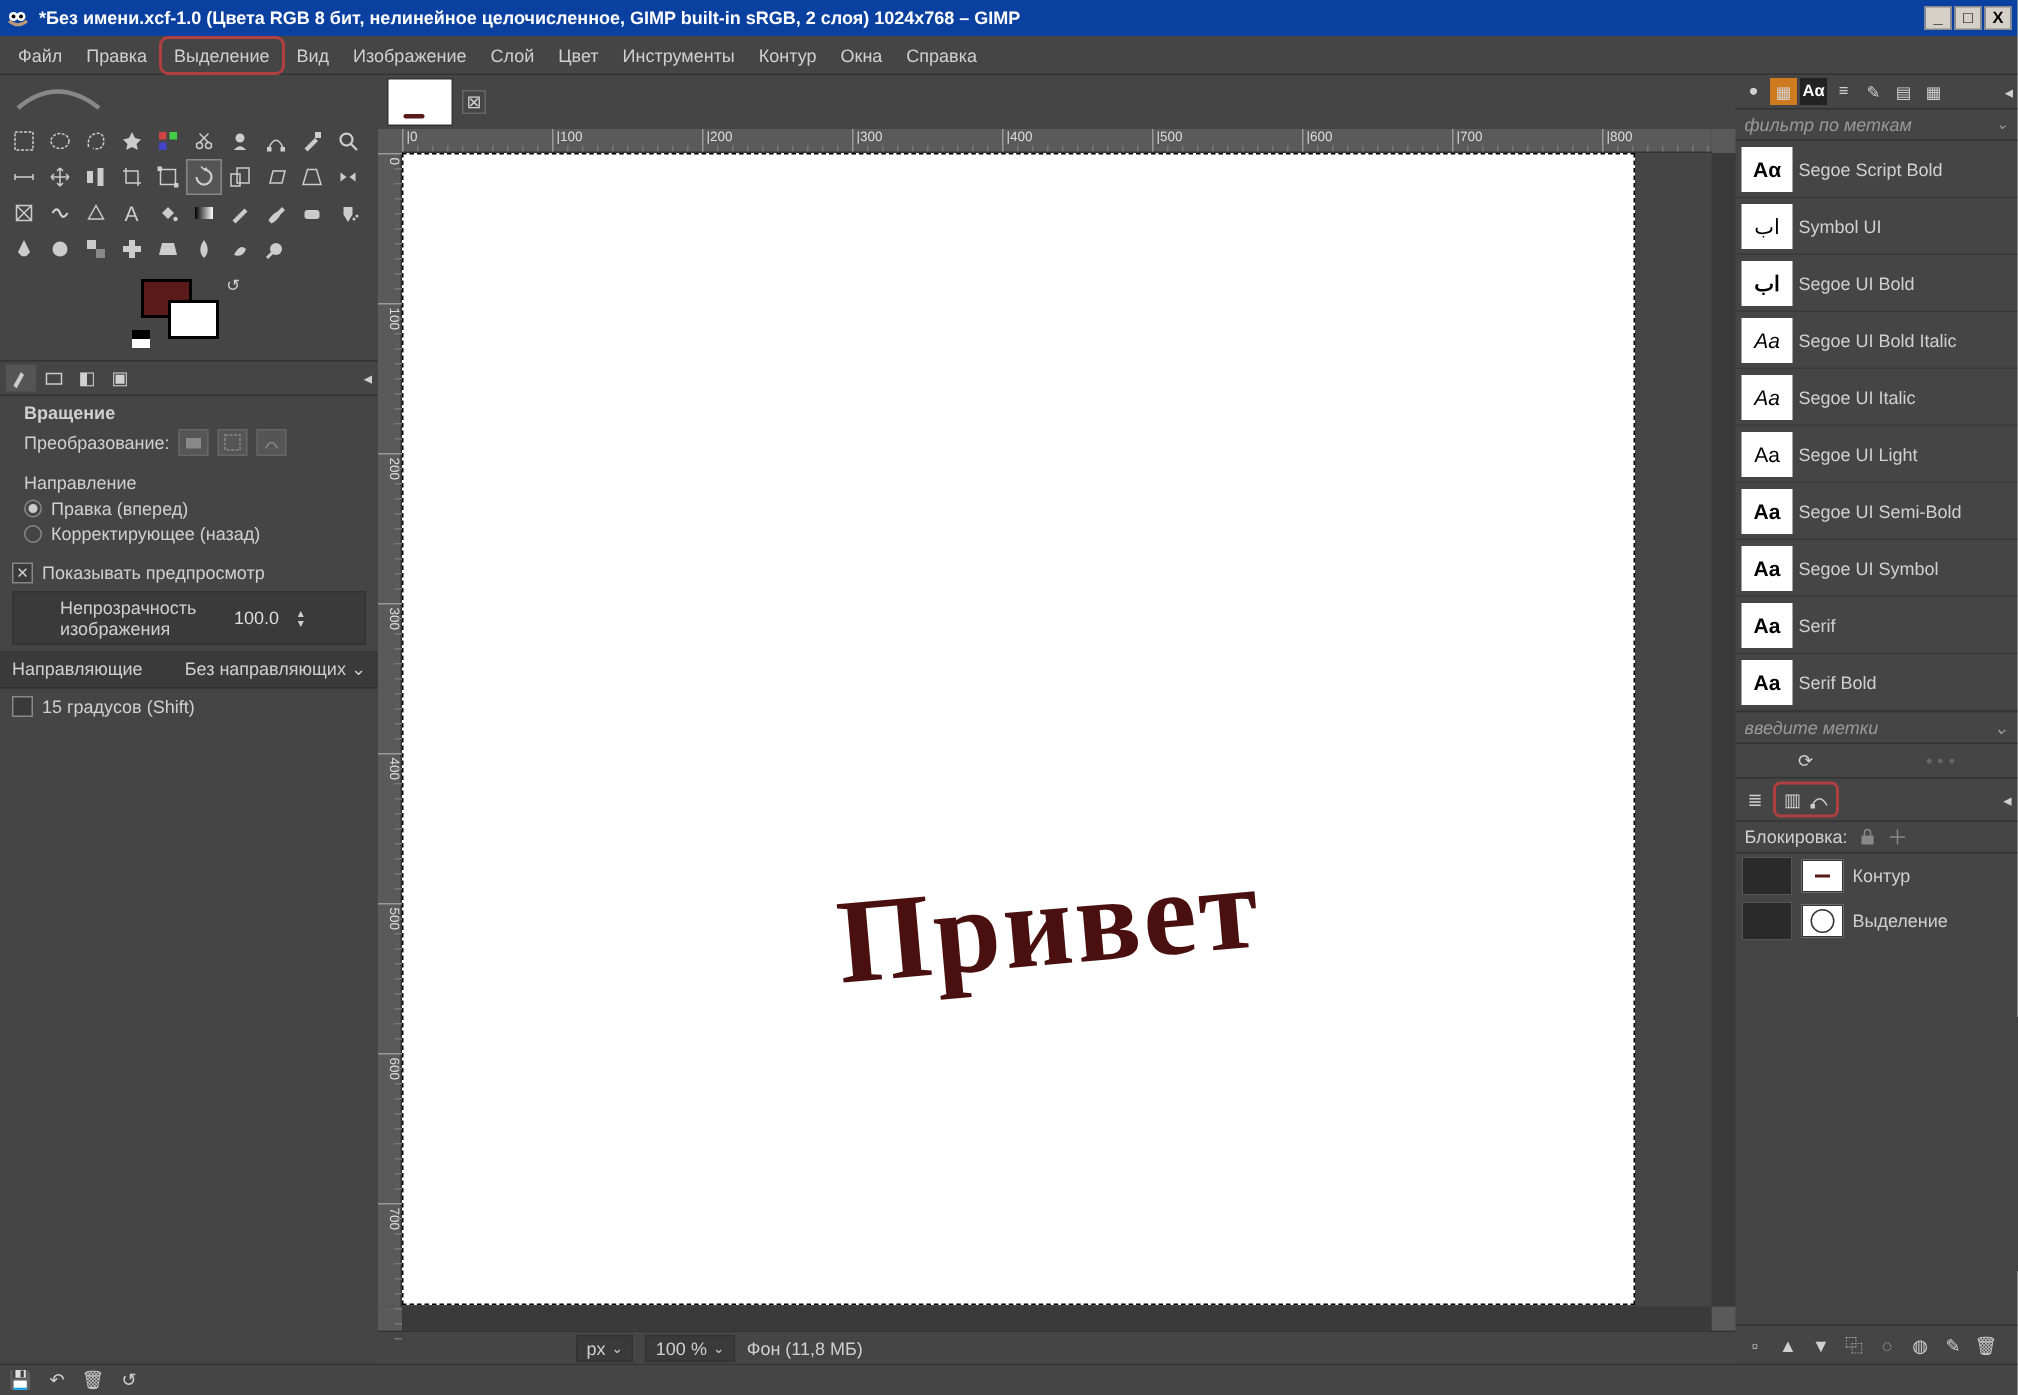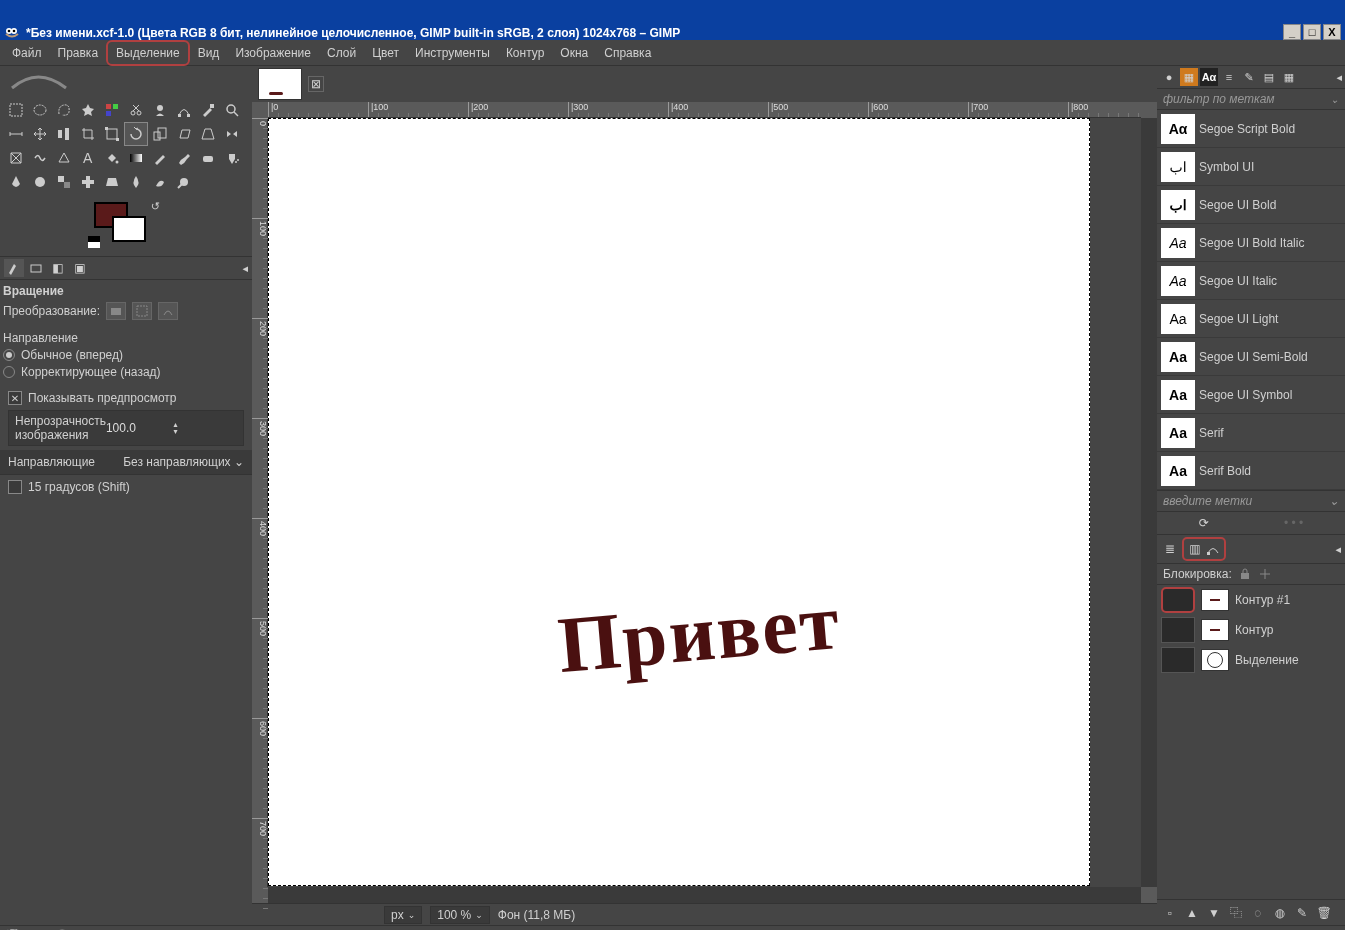--- a/index.html
+++ b/index.html
@@ -1,19 +1,19 @@
 <!DOCTYPE html>
 <html><head>
 <meta charset="utf-8">
 <style>
 * { margin: 0; padding: 0; box-sizing: border-box; font-family: "Segoe UI", Tahoma, sans-serif; }
 body { background: #454545; color: #d0d0d0; font-size: 12px; width: 1345px; height: 930px; overflow: hidden; user-select: none; }
 
 
-.titlebar { height: 40px; background: linear-gradient(#0a40a0, #0a40a0); display: flex; align-items: flex-end; padding: 0 4px; color: #fff; font-weight: bold; }
+.titlebar { height: 24px; background: linear-gradient(#0a40a0, #0a40a0); display: flex; align-items: center; padding: 0 4px; color: #fff; font-weight: bold; }
 .titlebar .app-icon { width: 16px; height: 16px; margin-right: 6px; display: inline-flex; }
 .titlebar .spacer { flex: 1; }
 .titlebar .win-btn { width: 18px; height: 16px; margin-left: 2px; background: #d4d0c8; border: 1px solid #888; display: inline-flex; align-items: center; justify-content: center; color: #000; font-size: 11px; cursor: pointer; }
 
 
 .menubar { height: 26px; background: #454545; display: flex; align-items: center; padding: 0 4px; border-bottom: 1px solid #333; }
 .menubar .item { padding: 4px 8px; cursor: pointer; }
 .highlight-box { border: 2px solid #b04040; border-radius: 6px; }
 
 
@@ -33,32 +33,32 @@
 .color-swatches .bg { position: absolute; width: 34px; height: 26px; background: #fff; border: 2px solid #000; top: 14px; left: 18px; }
 .color-swatches .sm { position: absolute; bottom: 0; left: -6px; width: 12px; height: 12px; background: linear-gradient(#000 50%, #fff 50%); }
 .color-swatches .sw { position: absolute; top: -2px; right: -6px; font-size: 11px; }
 
 
 .opt-tabs { display: flex; gap: 2px; padding: 2px 4px; border-top: 1px solid #333; border-bottom: 1px solid #333; align-items:center;}
 .opt-tabs .t { width: 20px; height: 18px; display: inline-flex; align-items:center; justify-content:center; }
 .opt-tabs .t.sel { background: #555; }
 .opt-tabs .spacer { flex:1; }
 .opt-tabs .menu { font-size:11px; }
-.opt-section { padding: 4px 3px; }
+.opt-section { padding: 4px 16px; }
 .opt-section .title { font-weight: bold; margin-bottom: 4px; display:block; }
 .opt-row { display: flex; align-items: center; gap: 6px; margin: 3px 0; font-size: 12px; }
 .opt-row .sbtn { width: 20px; height: 18px; background: #555; border: 1px solid #666; display:inline-flex; align-items:center; justify-content:center;}
 .radio { width: 12px; height: 12px; border: 1px solid #888; border-radius: 50%; display: inline-block; position: relative; }
 .radio.checked::after { content:''; position:absolute; inset:2px; background:#ccc; border-radius:50%; }
 .select-row { display:flex; justify-content:space-between; align-items:center; background:#3a3a3a; padding: 5px 8px; border-bottom:1px solid #333; cursor: pointer; }
 .select-row .chev { font-size: 12px; }
 .checkbox-row { display:flex; align-items:center; gap:6px; padding: 5px 8px; }
 .checkbox-row .cb { width:14px; height:14px; border:1px solid #888; background:#3a3a3a; display:inline-flex; align-items:center; justify-content:center; font-size:10px;}
 .num-field { display:flex; align-items:center; background:#3a3a3a; border:1px solid #333; padding:3px 6px; margin:0 8px 4px;}
-.num-field span { flex:1;}
+.num-field span { flex:1;margin-left:25px;}
 .num-field .val { color:#ddd; }
 .num-field .spin { display:flex; flex-direction:column; font-size:8px; line-height:7px; margin-left:4px; }
 
 
 .img-tabs { height: 36px; background: #454545; display: flex; align-items: center; padding: 4px 6px; gap:6px; }
 .img-tabs .thumb { width: 44px; height: 32px; background: #fff; border:1px solid #333; position:relative;}
 .img-tabs .thumb::after { content:''; position:absolute; bottom:4px; left:10px; width:14px; height:3px; background:#5a1a1a; border-radius: 2px;}
 .img-tabs .close { width:16px; height:16px; border:1px solid #666; display:inline-flex; align-items:center; justify-content:center; cursor:pointer; }
 
 
@@ -431,21 +431,21 @@
             <svg width="12" height="12">
               <path d="M2 10 Q6 2 10 10" stroke="#888" fill="none"></path>
             </svg>
           </span>
       </div>
     </div>
     <div class="opt-section">
       <span>Направление</span>
       <div class="opt-row">
           <span class="radio checked"></span>
-          <span>Обычное (вперед)</span>
+          <span>Правка (вперед)</span>
         </div>
       <div class="opt-row">
           <span class="radio"></span>
           <span>Корректирующее (назад)</span>
         </div>
     </div>
     <div class="checkbox-row">
       <span class="cb">✕</span>
       <span>Показывать предпросмотр</span>
     </div>
@@ -758,27 +758,20 @@
             </svg>
           </span>
         <span>
             <svg width="14" height="14">
               <path d="M7 2v10 M2 7h10" stroke="#888"></path>
             </svg>
           </span>
       </div>
       <div class="path-list" id="pathlist">
           <div class="path-item">
-            <div class="vis hbox"></div>
-            <div class="thumb2">
-              <div class="sq"></div>
-            </div>
-            <div class="name">Контур #1</div>
-          </div>
-          <div class="path-item">
             <div class="vis"></div>
             <div class="thumb2">
               <div class="sq"></div>
             </div>
             <div class="name">Контур</div>
           </div>
           <div class="path-item">
             <div class="vis"></div>
             <div class="thumb2">
               <div class="circ"></div>

